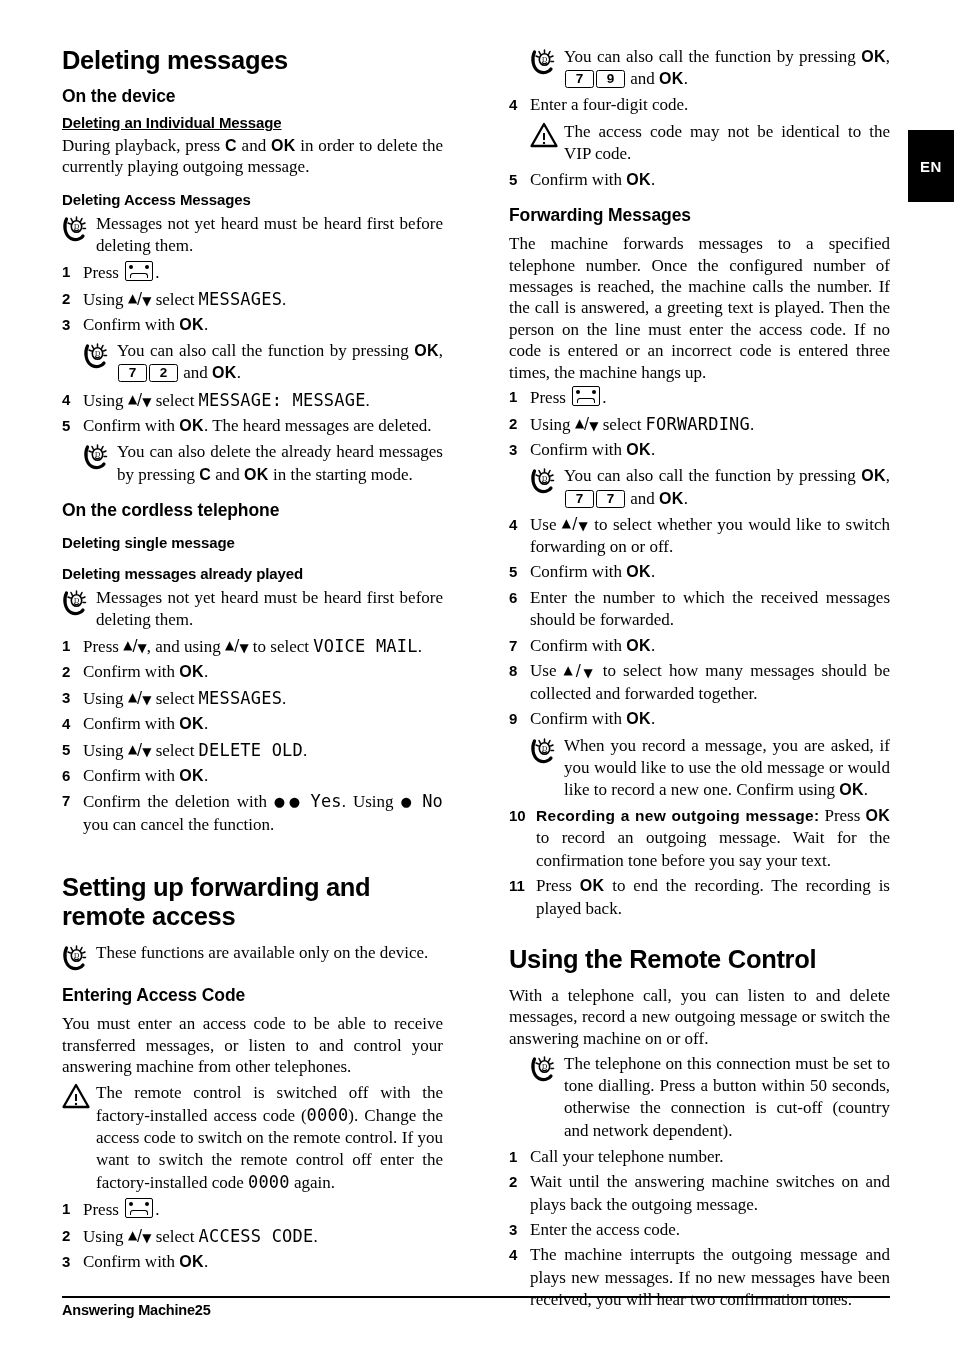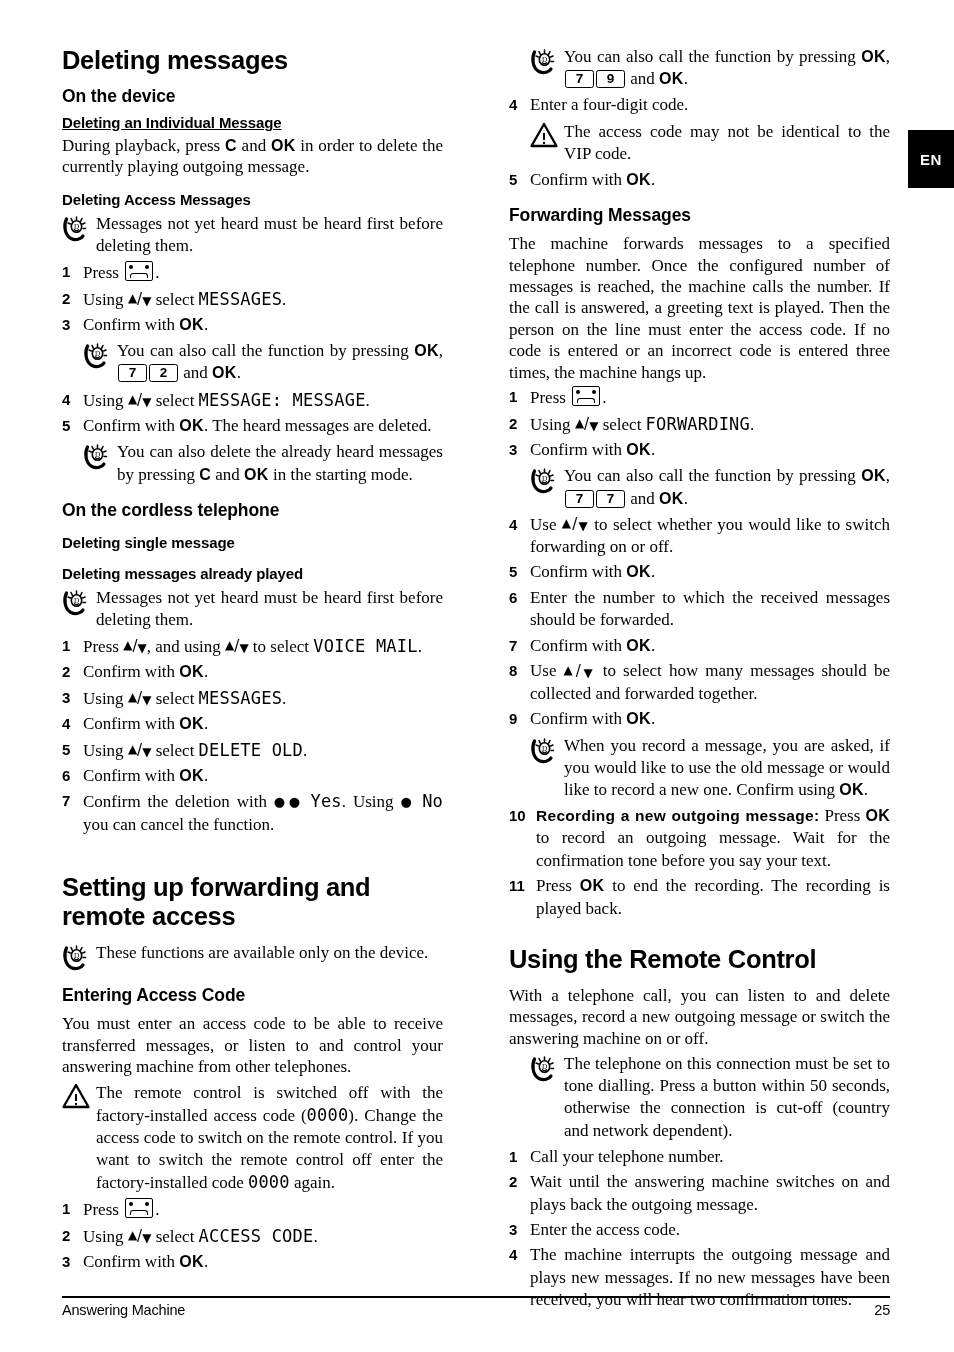--- a/index.html
+++ b/index.html
@@ -19,21 +19,21 @@
     position: absolute;
     left: 0; top: 0;
     width: 954px;
     height: 1352px;
   }
   .lang-tab {
     position: absolute;
     right: 0;
     top: 130px;
     width: 46px;
-    height: 58px;
+    height: 72px;
     background: #000000;
     color: #ffffff;
     font-family: "Liberation Sans", "DejaVu Sans", sans-serif;
     font-weight: bold;
     font-size: 15px;
     letter-spacing: 0.5px;
     display: flex;
     align-items: center;
     justify-content: center;
     text-align: center;
@@ -221,24 +221,23 @@
     top: 1296px;
     width: 828px;
   }
   .footer .rule {
     border-top: 2.2px solid #000;
     width: 100%;
     margin-bottom: 4px;
   }
   .footer .frow {
     display: flex;
-    justify-content: space-between;
     align-items: baseline;
     font-family: "Liberation Sans", "DejaVu Sans", sans-serif;
-    font-weight: normal;
+    font-weight: bold;
     font-size: 14.5px;
     letter-spacing: -0.2px;
   }
   .spacer-lg { height: 26px; }
   .spacer-md { height: 14px; }
 </style>
 </head>
 <body>
 
 <div class="page">

